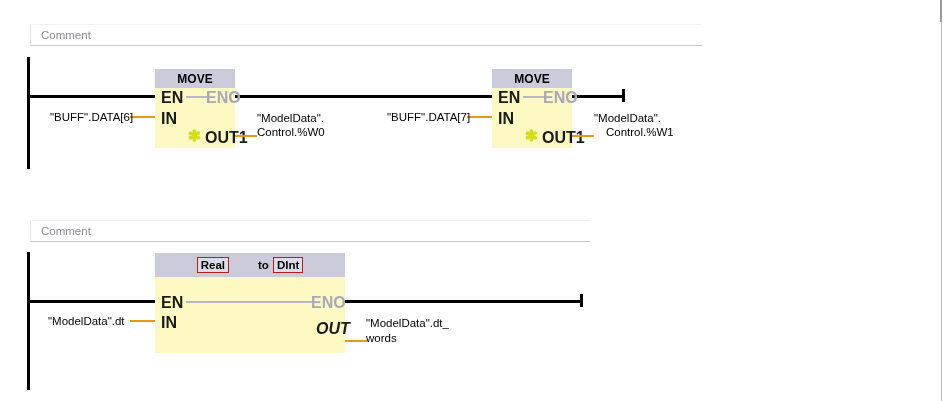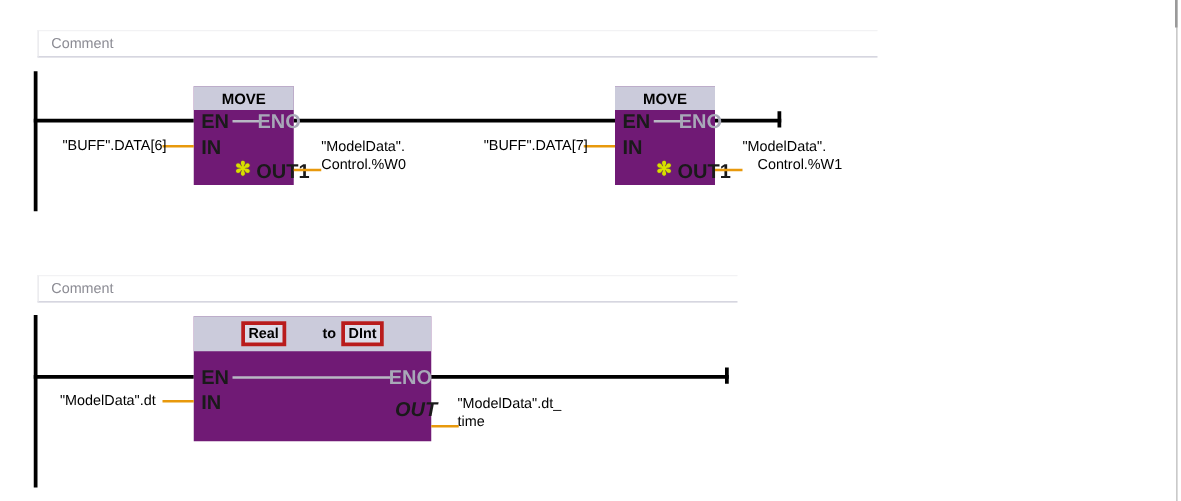--- a/index.html
+++ b/index.html
@@ -93,21 +93,21 @@
   }
   .wire-eno {
     position: absolute;
     height: 2px;
     background: #b8b8c4;
   }
 
   
   .fblock {
     position: absolute;
-    background: #701a75;
+    background: #fef9c3;
     box-sizing: border-box;
   }
   .fblock-title {
     background: #cbcbdb;
     width: 100%;
     box-sizing: border-box;
     text-align: center;
     font-weight: bold;
     font-size: 12px;
     color: #000;
@@ -117,21 +117,21 @@
   }
   .conv-types {
     display: flex;
     justify-content: center;
     align-items: center;
     gap: 4px;
     margin-top: 1px;
     padding-bottom: 2px;
   }
   .conv-type-box {
-    border: 3px solid #b91c1c;
+    border: 1px solid #b91c1c;
     background: #dcdce8;
     padding: 0 3px;
     font-weight: bold;
     font-size: 11.5px;
     line-height: 14px;
     cursor: pointer;
   }
   .conv-to {
     font-weight: bold;
     font-size: 11.5px;
@@ -260,17 +260,17 @@
   <div class="wire-eno" style="left:186px; top:301px; width:126px;"></div>
   <div class="pin pin-dim" style="left:311px; top:294px;">ENO</div>
   <div class="pin" style="left:161px; top:314px;">IN</div>
   <div class="pin" style="left:316px; top:320px;font-style:italic;">OUT</div>
 
   <div class="wire-orange" style="left:130px; top:320px; width:25px;"></div>
   <div class="operand" style="left:48px; top:314px;">"ModelData".dt</div>
 
   <div class="wire-orange" style="left:345px; top:340px; width:22px;"></div>
   <div class="operand" style="left:366px; top:316px;">"ModelData".dt_</div>
-  <div class="operand" style="left:366px; top:331px;">time</div>
+  <div class="operand" style="left:366px; top:331px;">words</div>
 
   <div class="edge-divider"></div>
   <div class="edge-divider-top"></div>
 </div>
 
 </body></html>

